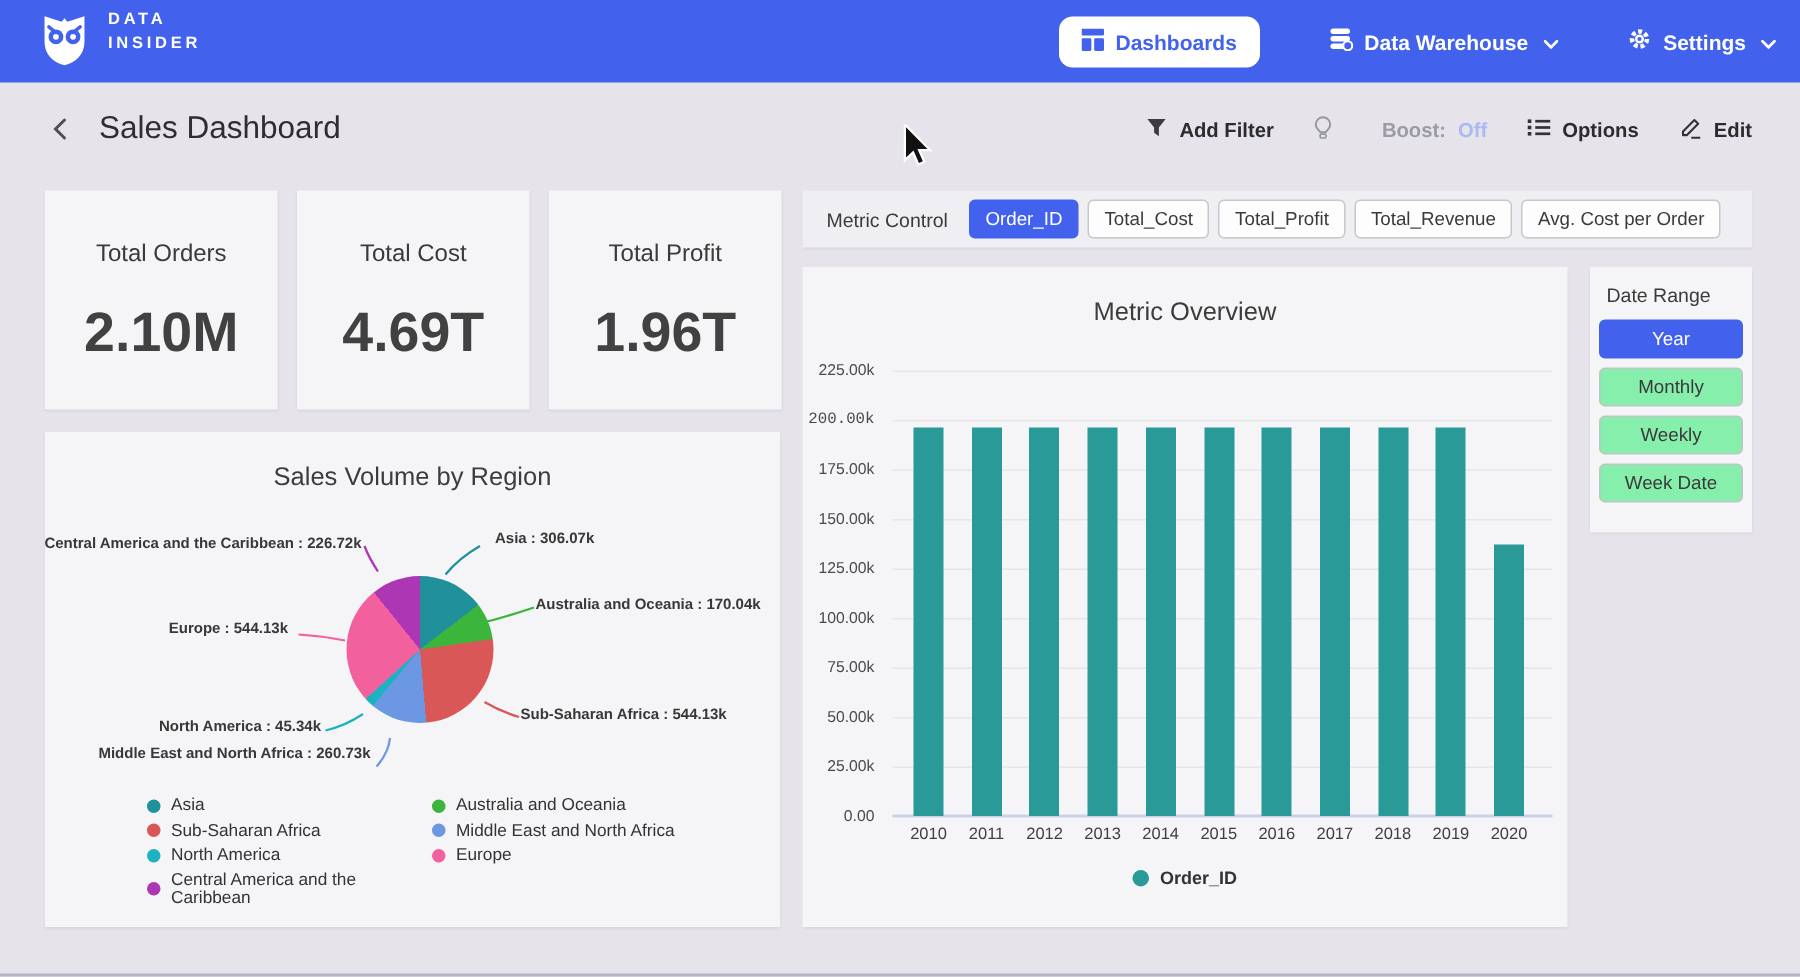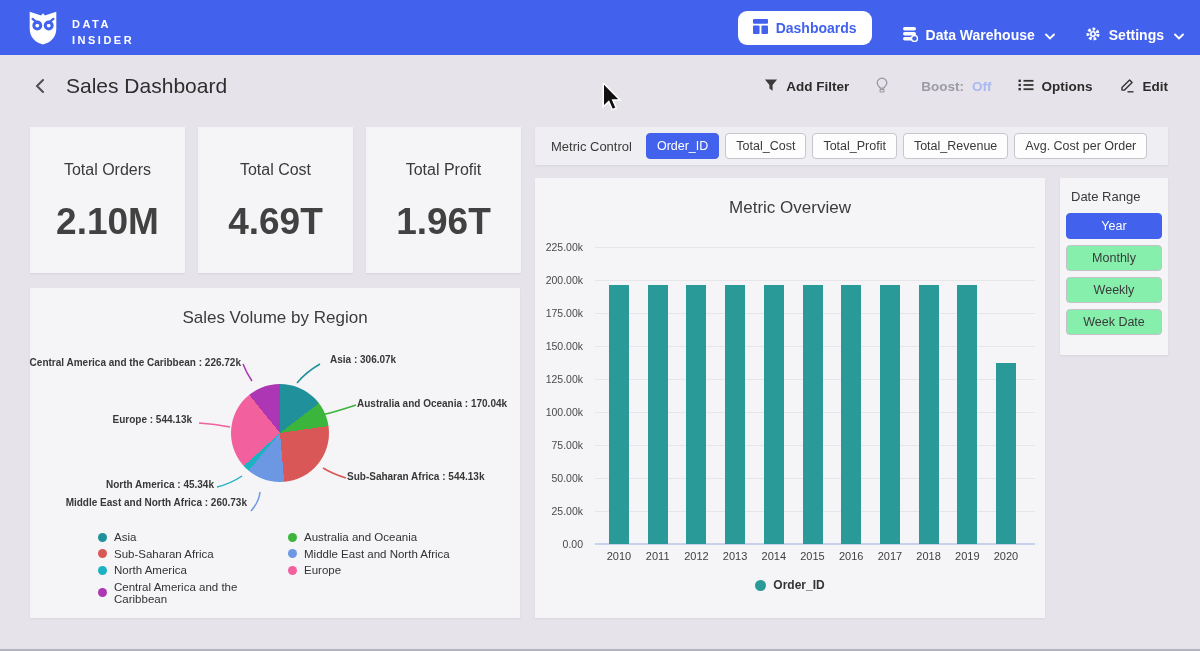--- a/index.html
+++ b/index.html
@@ -9,23 +9,23 @@
     background: #e6e4ea;
     position: relative;
     overflow: hidden;
     color: #333;
   }
   
   .topnav {
     position: absolute; left:0; top:0; width:1200px; height:55px;
     background:#4262ee; display:flex; align-items:center; padding:0 16px;
   }
-  .brand { display:flex; align-items:flex-end; gap:10px; margin-left:8px; }
+  .brand { display:flex; align-items:flex-start; gap:10px; margin-left:8px; }
   .brand-text { color:#fff; font-size:11px; font-weight:bold; letter-spacing:2.5px; line-height:1.45; }
-  .nav-right { margin-left:auto; display:flex; align-items:flex-end; gap:30px; }
+  .nav-right { margin-left:auto; display:flex; align-items:center; gap:46px; }
   .nav-pill {
     background:#fff; color:#4262ee; border:none; border-radius:9px;
     display:flex; align-items:center; gap:8px; padding:8px 15px;
     font-size:14px; font-weight:bold; cursor:pointer;
     font-family:"Liberation Sans",sans-serif;
   }
   .nav-item { display:flex; align-items:center; gap:8px; color:#fff; font-size:14px; font-weight:bold; cursor:pointer; }
   .chev { display:inline-block; margin-left:2px; }
   
   .page-header { position:absolute; left:0; top:55px; width:1200px; height:62px; display:flex; align-items:center; padding:0 32px;justify-content:space-between; }
@@ -239,21 +239,21 @@
   <div class="chart-title">Metric Overview</div>
   <div class="bar-y-labels">
       <div class="ytick" style="bottom: -6px;">0.00</div>
       <div class="ytick" style="bottom: 27px;">25.00k</div>
       <div class="ytick" style="bottom: 60px;">50.00k</div>
       <div class="ytick" style="bottom: 93px;">75.00k</div>
       <div class="ytick" style="bottom: 126px;">100.00k</div>
       <div class="ytick" style="bottom: 159px;">125.00k</div>
       <div class="ytick" style="bottom: 192px;">150.00k</div>
       <div class="ytick" style="bottom: 225px;">175.00k</div>
-      <div class="ytick" style="bottom: 258px;">200.00k</div>
+      <div class="ytick" style="bottom: 258px; font-family: Liberation Mono, monospace;">200.00k</div>
       <div class="ytick" style="bottom: 291px;">225.00k</div>
     </div>
   <div class="bar-plot">
     <div>
         <div class="gridline baseline" style="bottom: -0.5px;"></div>
         <div class="gridline" style="bottom: 32.5px;"></div>
         <div class="gridline" style="bottom: 65.5px;"></div>
         <div class="gridline" style="bottom: 98.5px;"></div>
         <div class="gridline" style="bottom: 131.5px;"></div>
         <div class="gridline" style="bottom: 164.5px;"></div>

